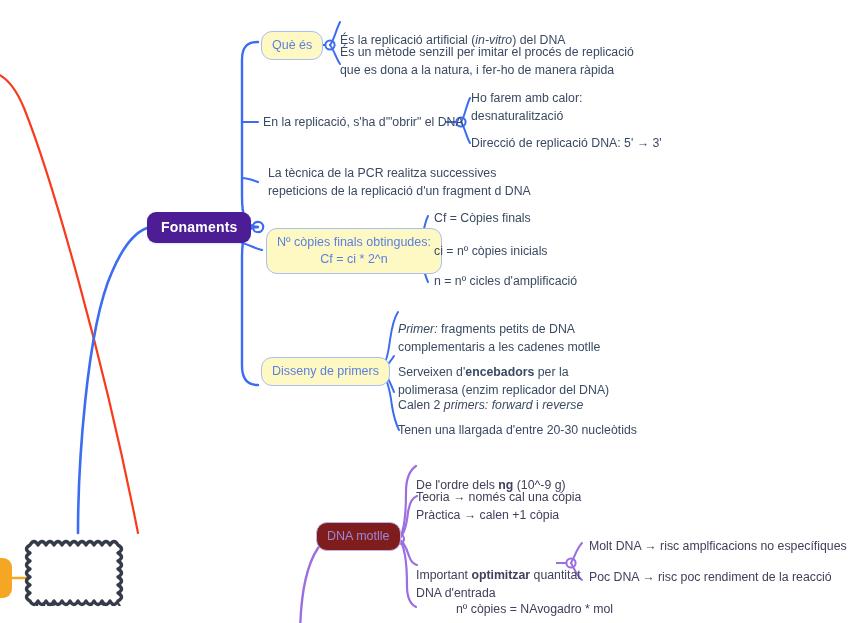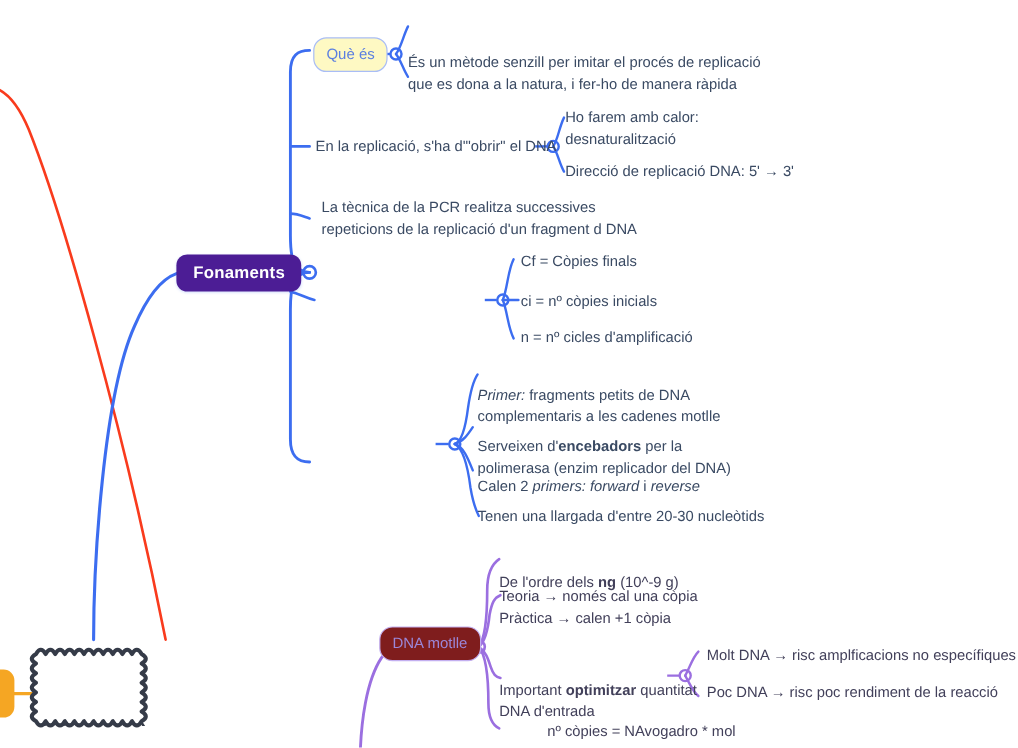--- a/index.html
+++ b/index.html
@@ -158,35 +158,45 @@
 
   <div class="node" style="left:-26px;top:558px;width:38px;height:40px;background:#f5a623;border-radius:9px;"></div>
 
   <div class="node topic-main">
     <span>Fonaments</span>
   </div>
 
   <div class="node box que-es">
     <span>Què és</span>
   </div>
+  <div class="leaf" style="left:340px;top:14px;">
+    <span>És la replicació artificial (</span><i>in-vitro</i><span>) del DNA</span>
+  </div>
   <div class="leaf" style="left:340px;top:44px;">És un mètode senzill per imitar el procés de replicació
 que es dona a la natura, i fer-ho de manera ràpida</div>
 
   <div class="leaf" style="left:263px;top:114px;">En la replicació, s'ha d'"obrir" el DNA</div>
   <div class="leaf" style="left:471px;top:90px;">Ho farem amb calor:
 desnaturalització</div>
   <div class="leaf" style="left:471px;top:135px;">Direcció de replicació DNA: 5' → 3'</div>
 
   <div class="leaf" style="left:268px;top:165px;">La tècnica de la PCR realitza successives
 repeticions de la replicació d'un fragment d DNA</div>
 
+  <div class="node box nfinals">
+    <div>Nº còpies finals obtingudes:</div>
+    <div>Cf = ci * 2^n</div>
+  </div>
   <div class="leaf" style="left:434px;top:210px;">Cf = Còpies finals</div>
   <div class="leaf" style="left:434px;top:243px;">ci = nº còpies inicials</div>
   <div class="leaf" style="left:434px;top:273px;">n = nº cicles d'amplificació</div>
 
+  <div class="node box disseny">
+    <span>Disseny de primers</span>
+  </div>
   <div class="leaf" style="left:398px;top:303px;">
     <i>Primer:</i><span> fragments petits de DNA
 complementaris a les cadenes motlle</span>
   </div>
   <div class="leaf" style="left:398px;top:346px;">
     <span>Serveixen d'</span><b>encebadors</b><span> per la
 polimerasa (enzim replicador del DNA)</span>
   </div>
   <div class="leaf" style="left:398px;top:379px;">
     <span>Calen 2 </span><i>primers:</i><span> </span><i>forward</i><span> i </span><i>reverse</i>

